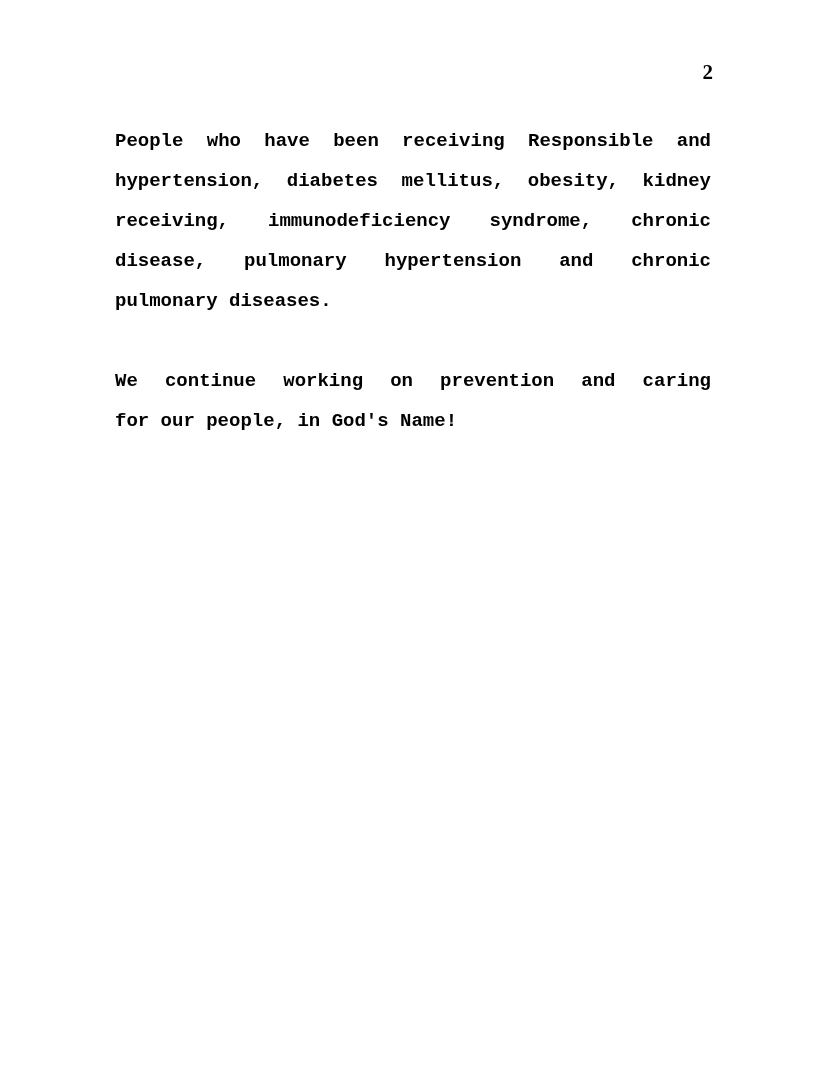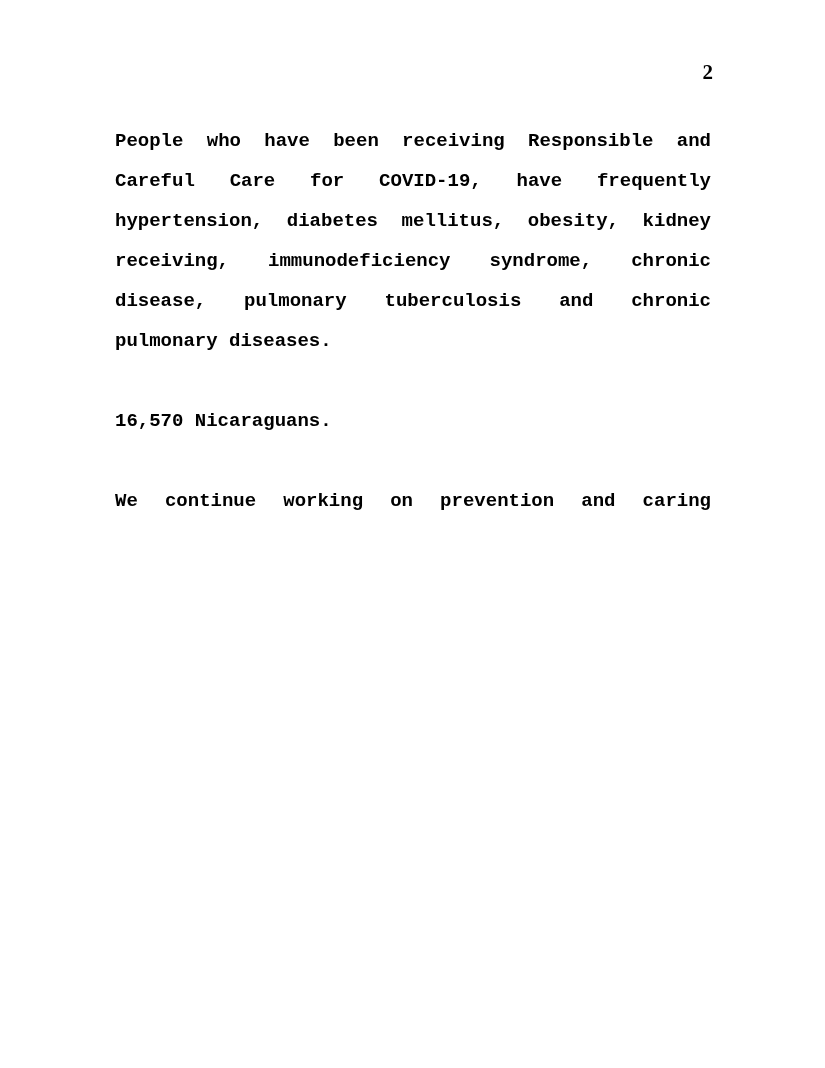--- a/index.html
+++ b/index.html
@@ -51,26 +51,25 @@
   }
 </style>
 </head>
 <body>
 
 <div class="page">
   <div class="page-number">2</div>
   <div class="document-body">
       <div class="paragraph">
         <div class="line">People who have been receiving Responsible and</div>
-        <div class="line">Careful Care for COVID-19, have frequently</div>
         <div class="line">hypertension, diabetes mellitus, obesity, kidney</div>
         <div class="line">receiving, immunodeficiency syndrome, chronic</div>
-        <div class="line">disease, pulmonary tuberculosis and chronic</div>
+        <div class="line">disease, pulmonary hypertension and chronic</div>
         <div class="line last">pulmonary diseases.</div>
       </div>
       <div class="paragraph">
-        <div class="line last">16,570 Nicaraguans.</div>
       </div>
       <div class="paragraph">
         <div class="line">We continue working on prevention and caring</div>
+        <div class="line last">for our people, in God's Name!</div>
       </div>
     </div>
 </div>
 
 </body></html>

